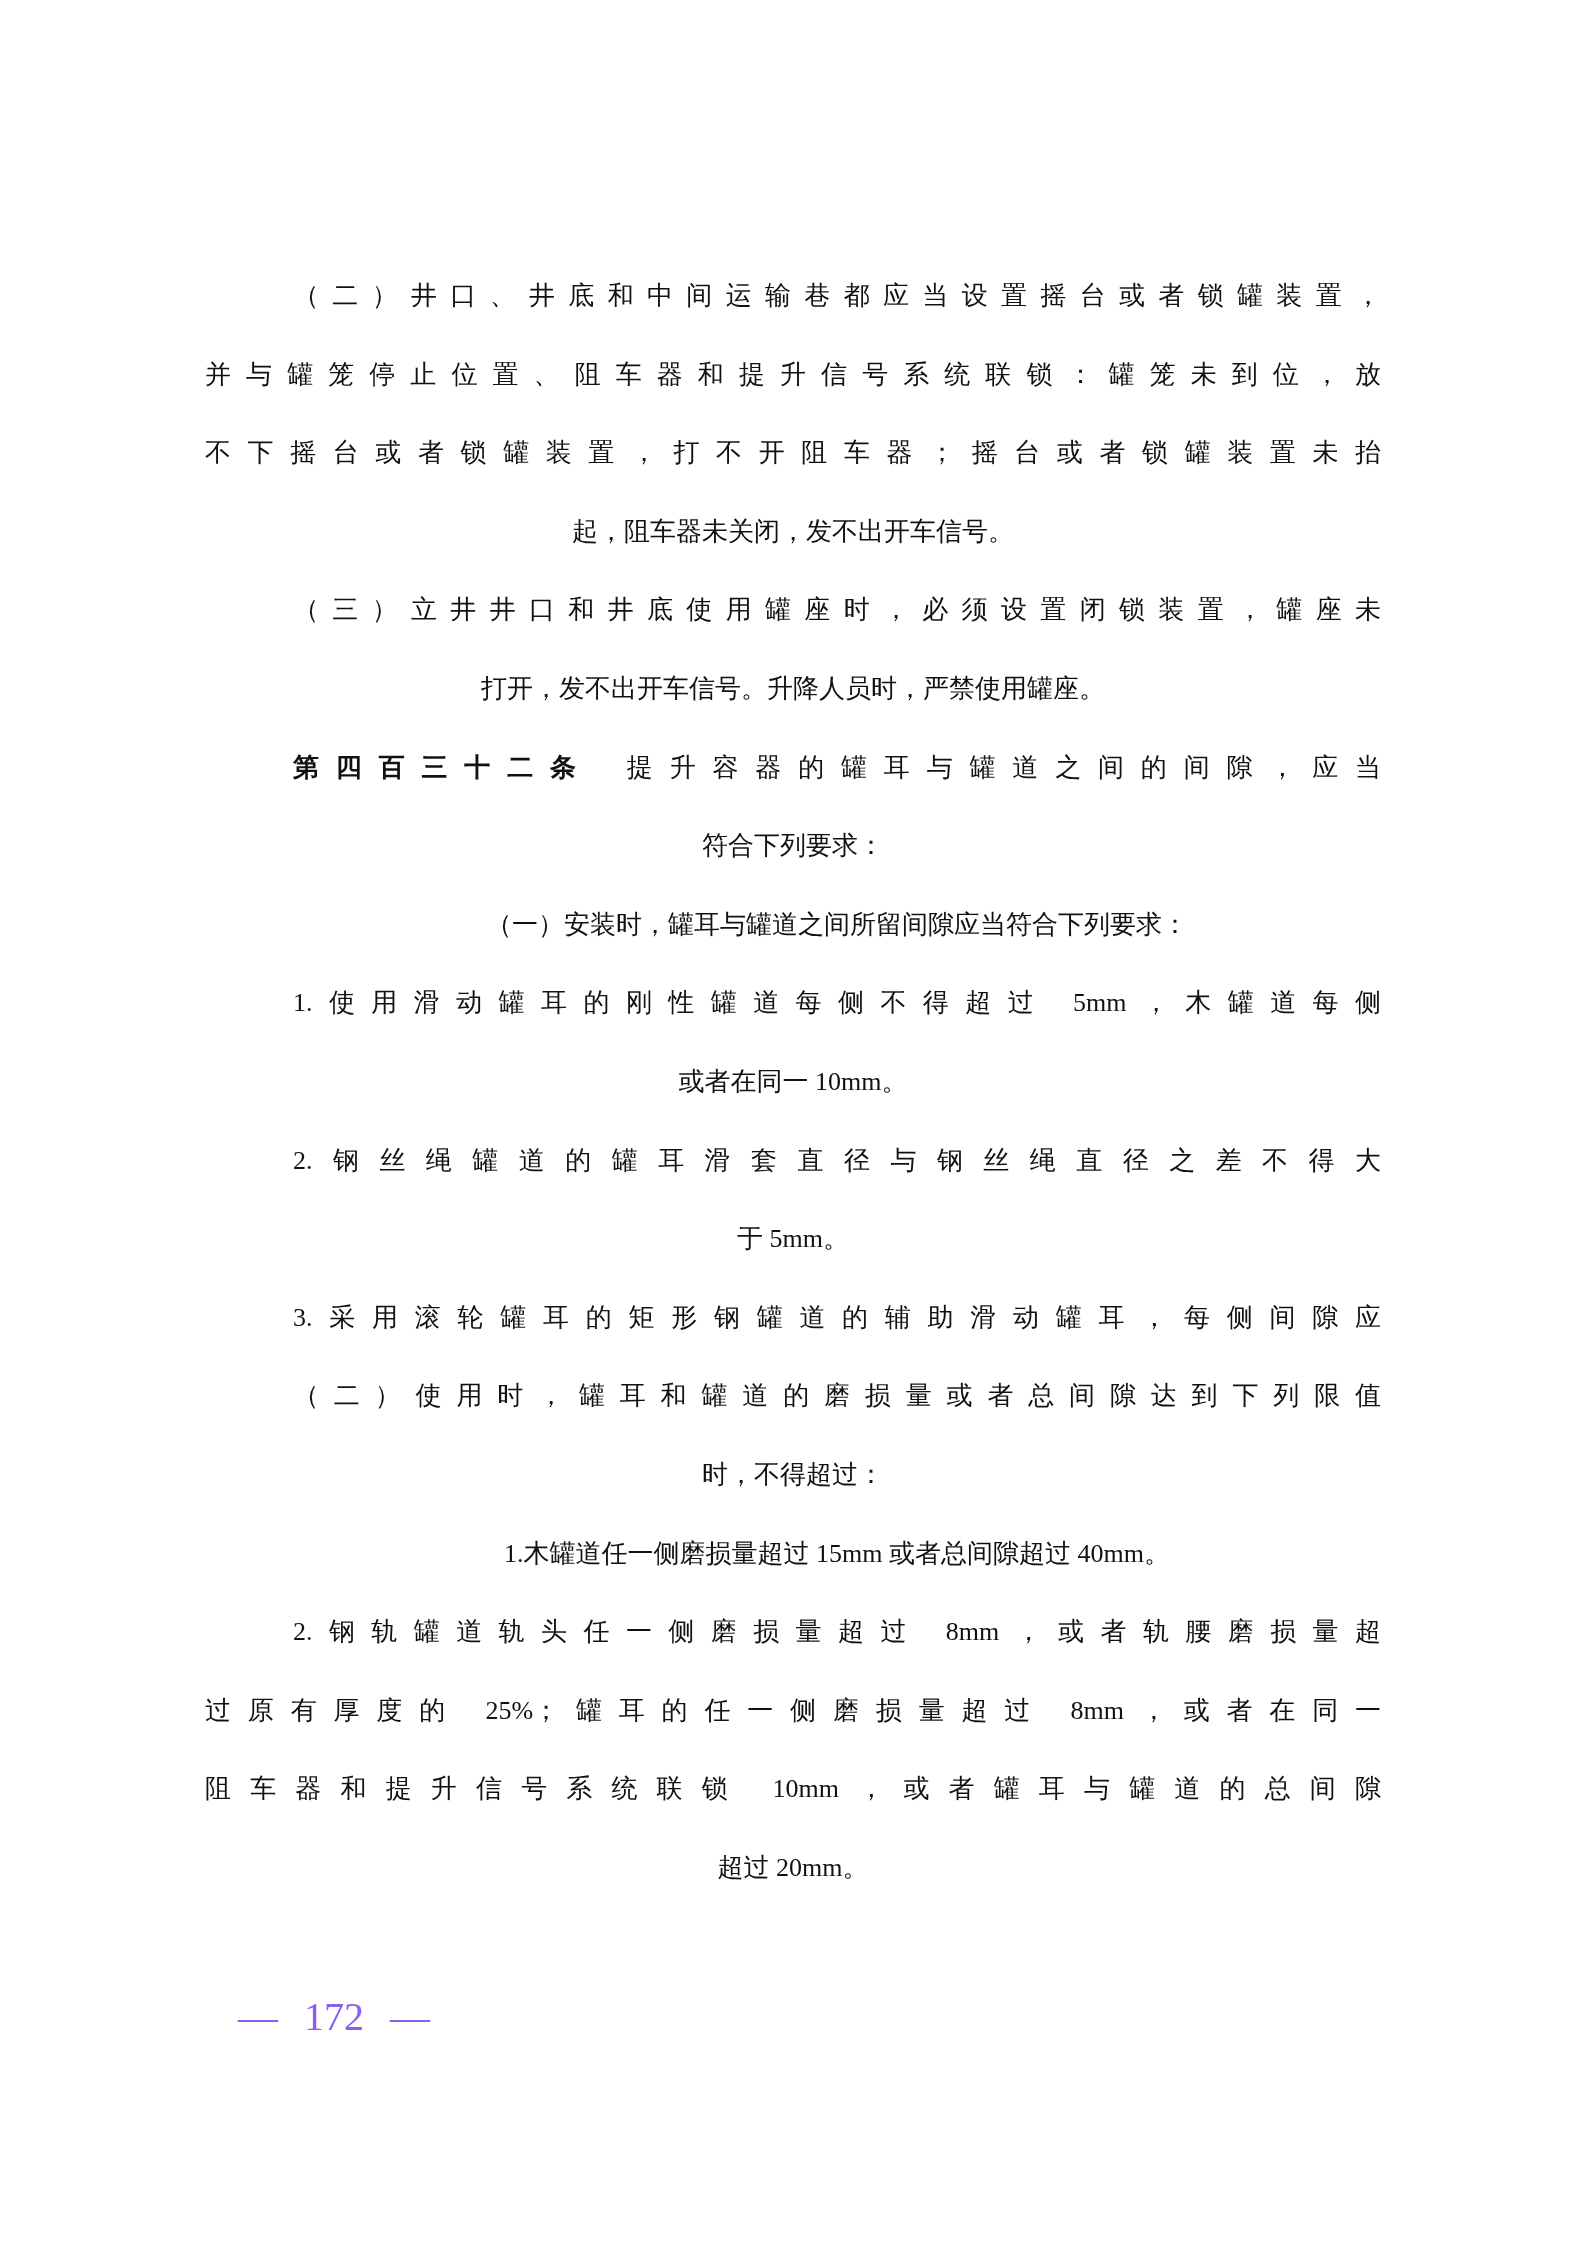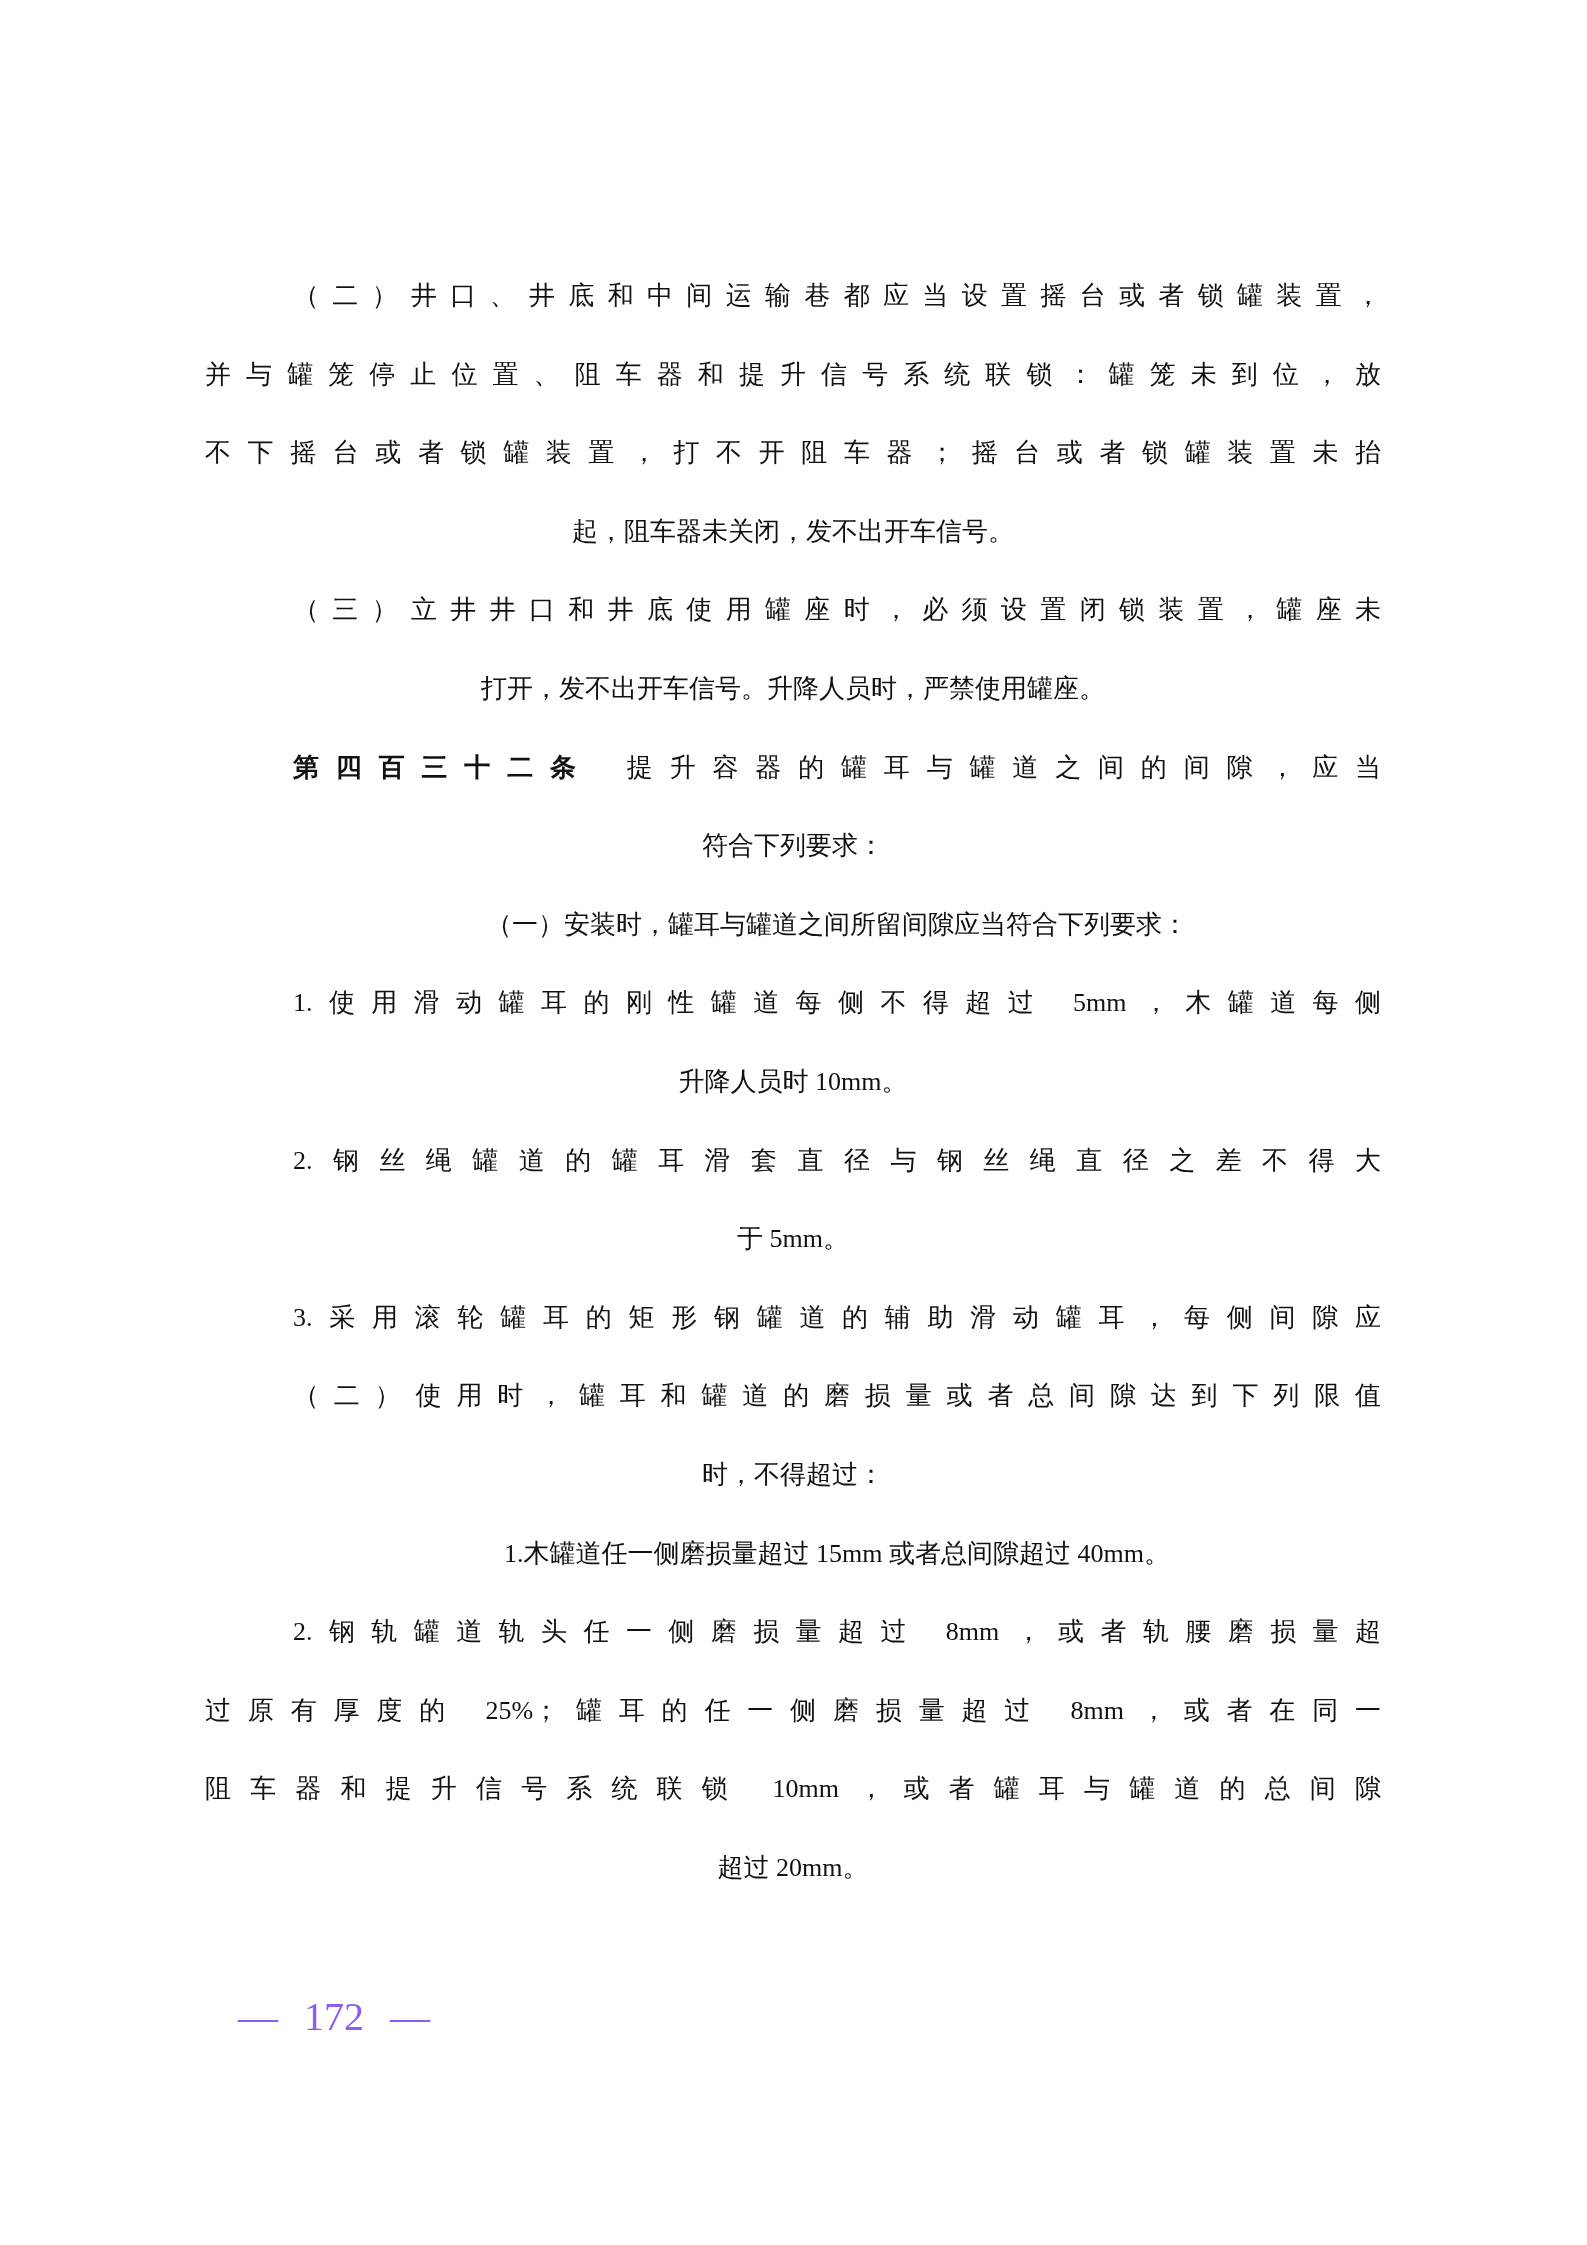--- a/index.html
+++ b/index.html
@@ -63,21 +63,21 @@
   <div class="line indent fill">（二）井口、井底和中间运输巷都应当设置摇台或者锁罐装置，</div>
   <div class="line fill">并与罐笼停止位置、阻车器和提升信号系统联锁：罐笼未到位，放</div>
   <div class="line fill">不下摇台或者锁罐装置，打不开阻车器；摇台或者锁罐装置未抬</div>
   <div class="line">起，阻车器未关闭，发不出开车信号。</div>
   <div class="line indent fill">（三）立井井口和井底使用罐座时，必须设置闭锁装置，罐座未</div>
   <div class="line">打开，发不出开车信号。升降人员时，严禁使用罐座。</div>
   <div class="line indent fill"><span class="bold-term">第四百三十二条</span><span>提升容器的罐耳与罐道之间的间隙，应当</span></div>
   <div class="line">符合下列要求：</div>
   <div class="line indent">（一）安装时，罐耳与罐道之间所留间隙应当符合下列要求：</div>
   <div class="line indent fill">1.使用滑动罐耳的刚性罐道每侧不得超过 5mm，木罐道每侧</div>
-  <div class="line">升降人员时 10mm。</div>
+  <div class="line">或者在同一 10mm。</div>
   <div class="line indent fill">2.钢丝绳罐道的罐耳滑套直径与钢丝绳直径之差不得大</div>
   <div class="line">于 5mm。</div>
   <div class="line indent fill">3.采用滚轮罐耳的矩形钢罐道的辅助滑动罐耳，每侧间隙应</div>
   <div class="line indent fill">（二）使用时，罐耳和罐道的磨损量或者总间隙达到下列限值</div>
   <div class="line">时，不得超过：</div>
   <div class="line indent">1.木罐道任一侧磨损量超过 15mm 或者总间隙超过 40mm。</div>
   <div class="line indent fill">2.钢轨罐道轨头任一侧磨损量超过 8mm，或者轨腰磨损量超</div>
   <div class="line fill">过原有厚度的 25%；罐耳的任一侧磨损量超过 8mm，或者在同一</div>
   <div class="line fill">阻车器和提升信号系统联锁 10mm，或者罐耳与罐道的总间隙</div>
   <div class="line">超过 20mm。</div>

